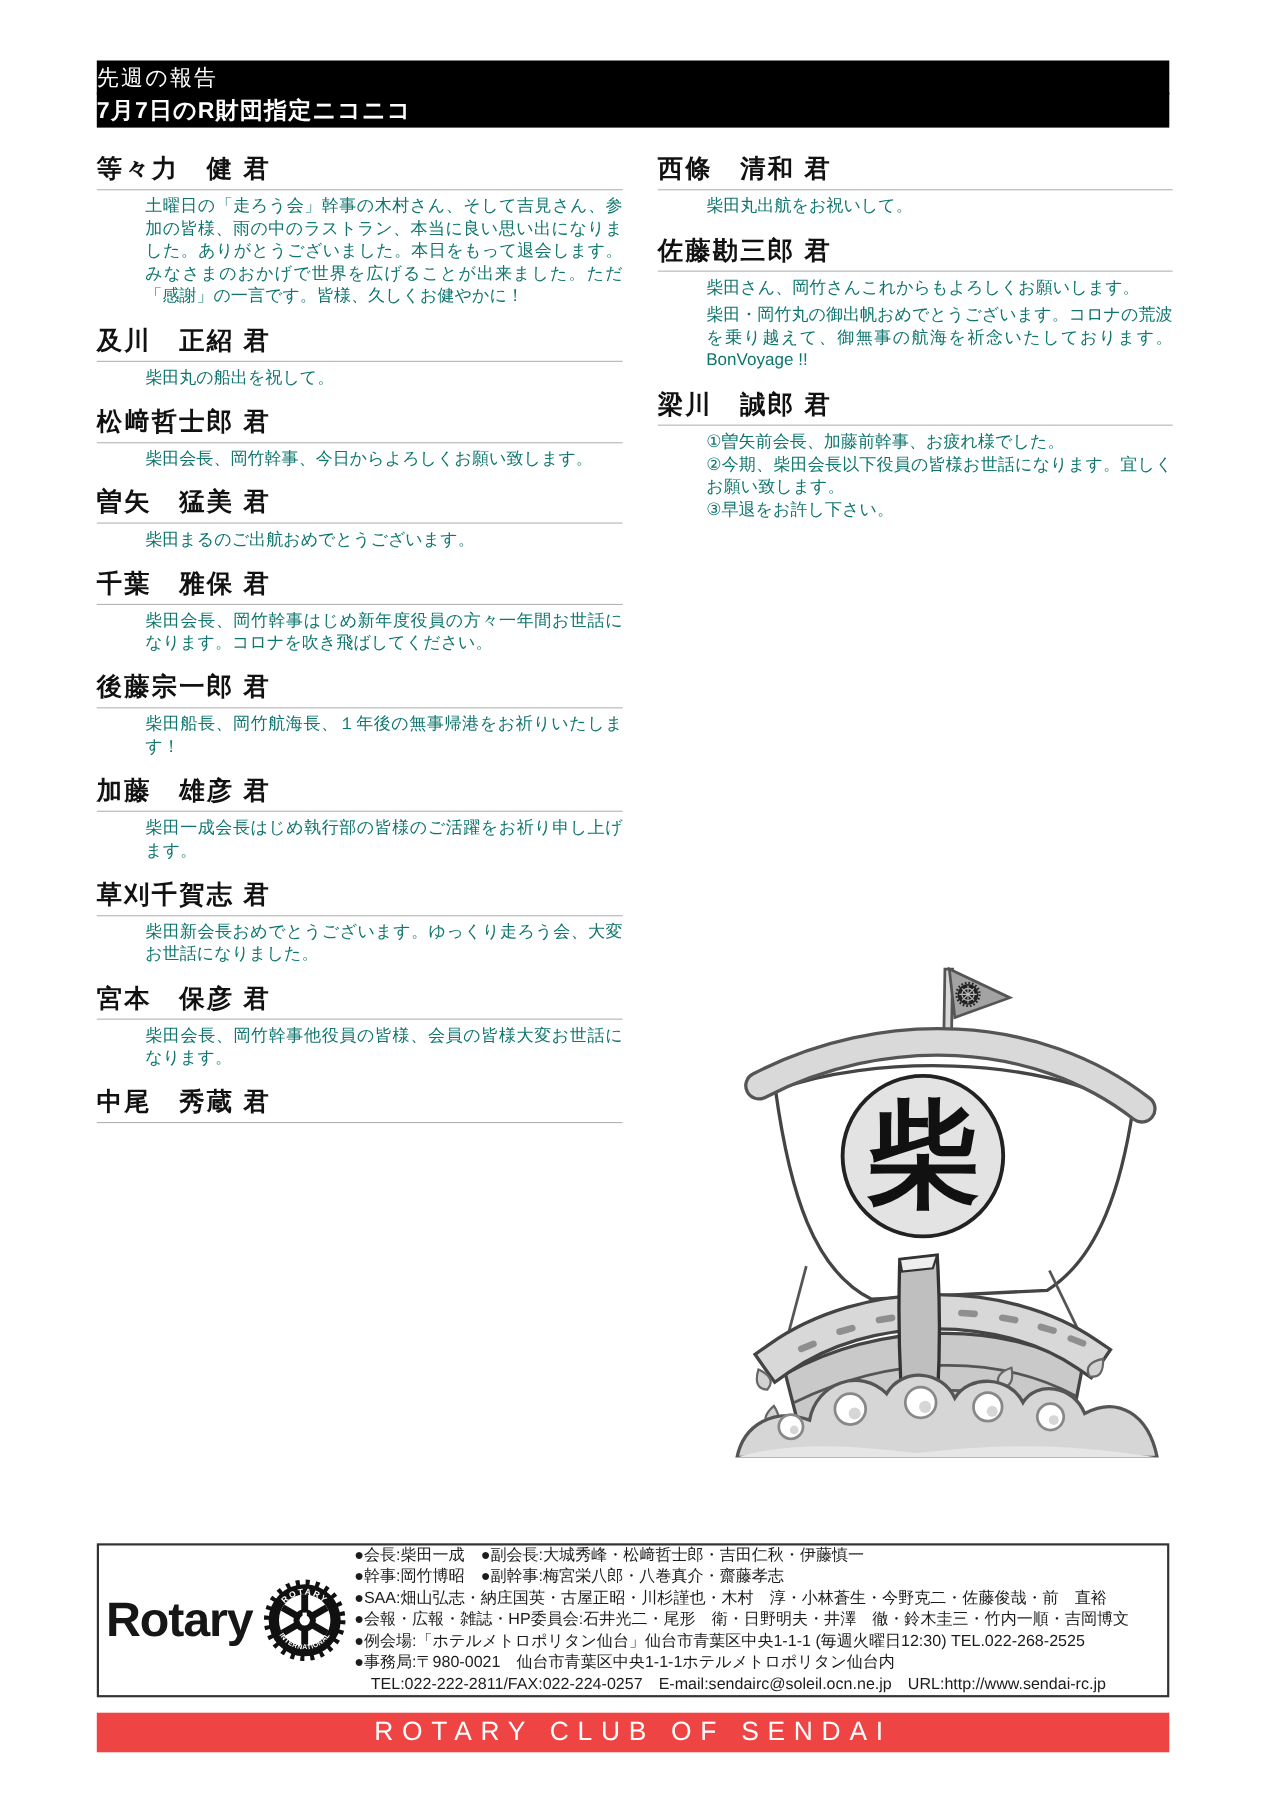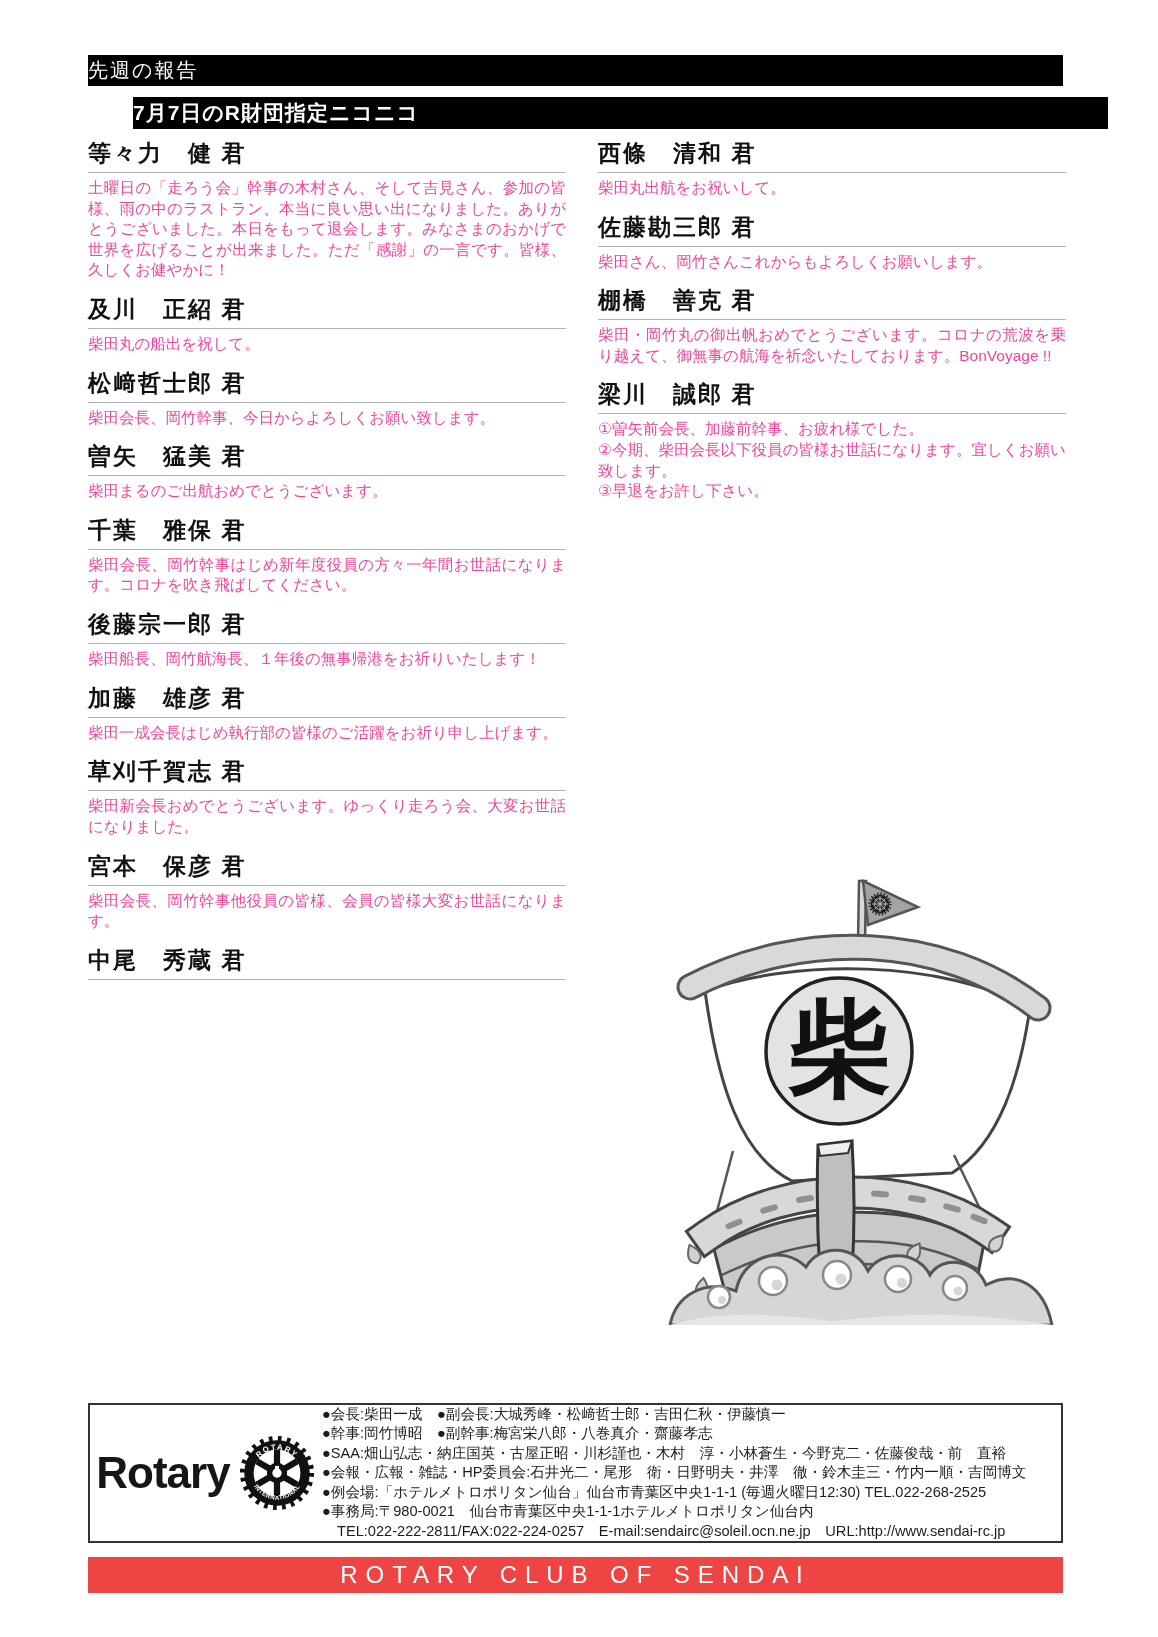--- a/index.html
+++ b/index.html
@@ -6,32 +6,32 @@
   body{
     width:1158px;height:1637px;position:relative;background:#fff;
     font-family:"Liberation Sans","DejaVu Sans",sans-serif;color:#222;
     overflow:hidden;
   }
   .blackbar{
     position:absolute;left:88px;width:975px;background:#000;color:#fff;
     display:flex;align-items:center;box-sizing:border-box;
   }
   #bar1{top:55px;height:31px;font-size:20px;letter-spacing:2px;}
-  #bar2{top:97px;height:32px;font-size:21px;font-weight:bold;letter-spacing:1px;margin-left:45px;}
+  #bar2{top:84px;height:32px;font-size:21px;font-weight:bold;letter-spacing:1px;}
   .col{position:absolute;top:138px;}
   #col-left{left:88px;width:478px;}
   #col-right{left:598px;width:468px;}
   .entry .name{
     font-size:23px;font-weight:bold;letter-spacing:2px;color:#111;
     padding-bottom:3px;border-bottom:1.5px solid #b3b3b3;margin-top:13px;
   }
   .entry:first-child .name{margin-top:0;}
   .entry .msg{
-    font-size:15.5px;line-height:1.33;margin-top:5px;color:#ec4899;
-    text-align:justify;white-space:pre-line;
+    font-size:15.5px;line-height:1.33;margin-top:5px;color:#0f766e;
+    text-align:justify;white-space:pre-line;margin-left:44px;
   }
   #ship{position:absolute;left:622px;top:823px;width:442px;height:502px;}
   #footer-box{
     position:absolute;left:88px;top:1403px;width:975px;height:140px;
     border:2px solid #333;box-sizing:border-box;display:flex;align-items:center;
   }
   #footer-logo{
     width:232px;display:flex;align-items:center;justify-content:center;gap:8px;
     flex:none;
   }
@@ -103,21 +103,20 @@
 <div id="col-right" class="col">
   <div class="entry">
     <div class="name">西條　清和 君</div>
     <div class="msg">柴田丸出航をお祝いして。</div>
   </div>
   <div class="entry">
     <div class="name">佐藤勘三郎 君</div>
     <div class="msg">柴田さん、岡竹さんこれからもよろしくお願いします。</div>
   </div>
   <div class="entry">
-    <div class="name">棚橋　善克 君</div>
     <div class="msg">柴田・岡竹丸の御出帆おめでとうございます。コロナの荒波を乗り越えて、御無事の航海を祈念いたしております。BonVoyage !!</div>
   </div>
   <div class="entry">
     <div class="name">梁川　誠郎 君</div>
     <div class="msg">①曽矢前会長、加藤前幹事、お疲れ様でした。
 ②今期、柴田会長以下役員の皆様お世話になります。宜しくお願い致します。
 ③早退をお許し下さい。</div>
   </div>
 </div>
 

